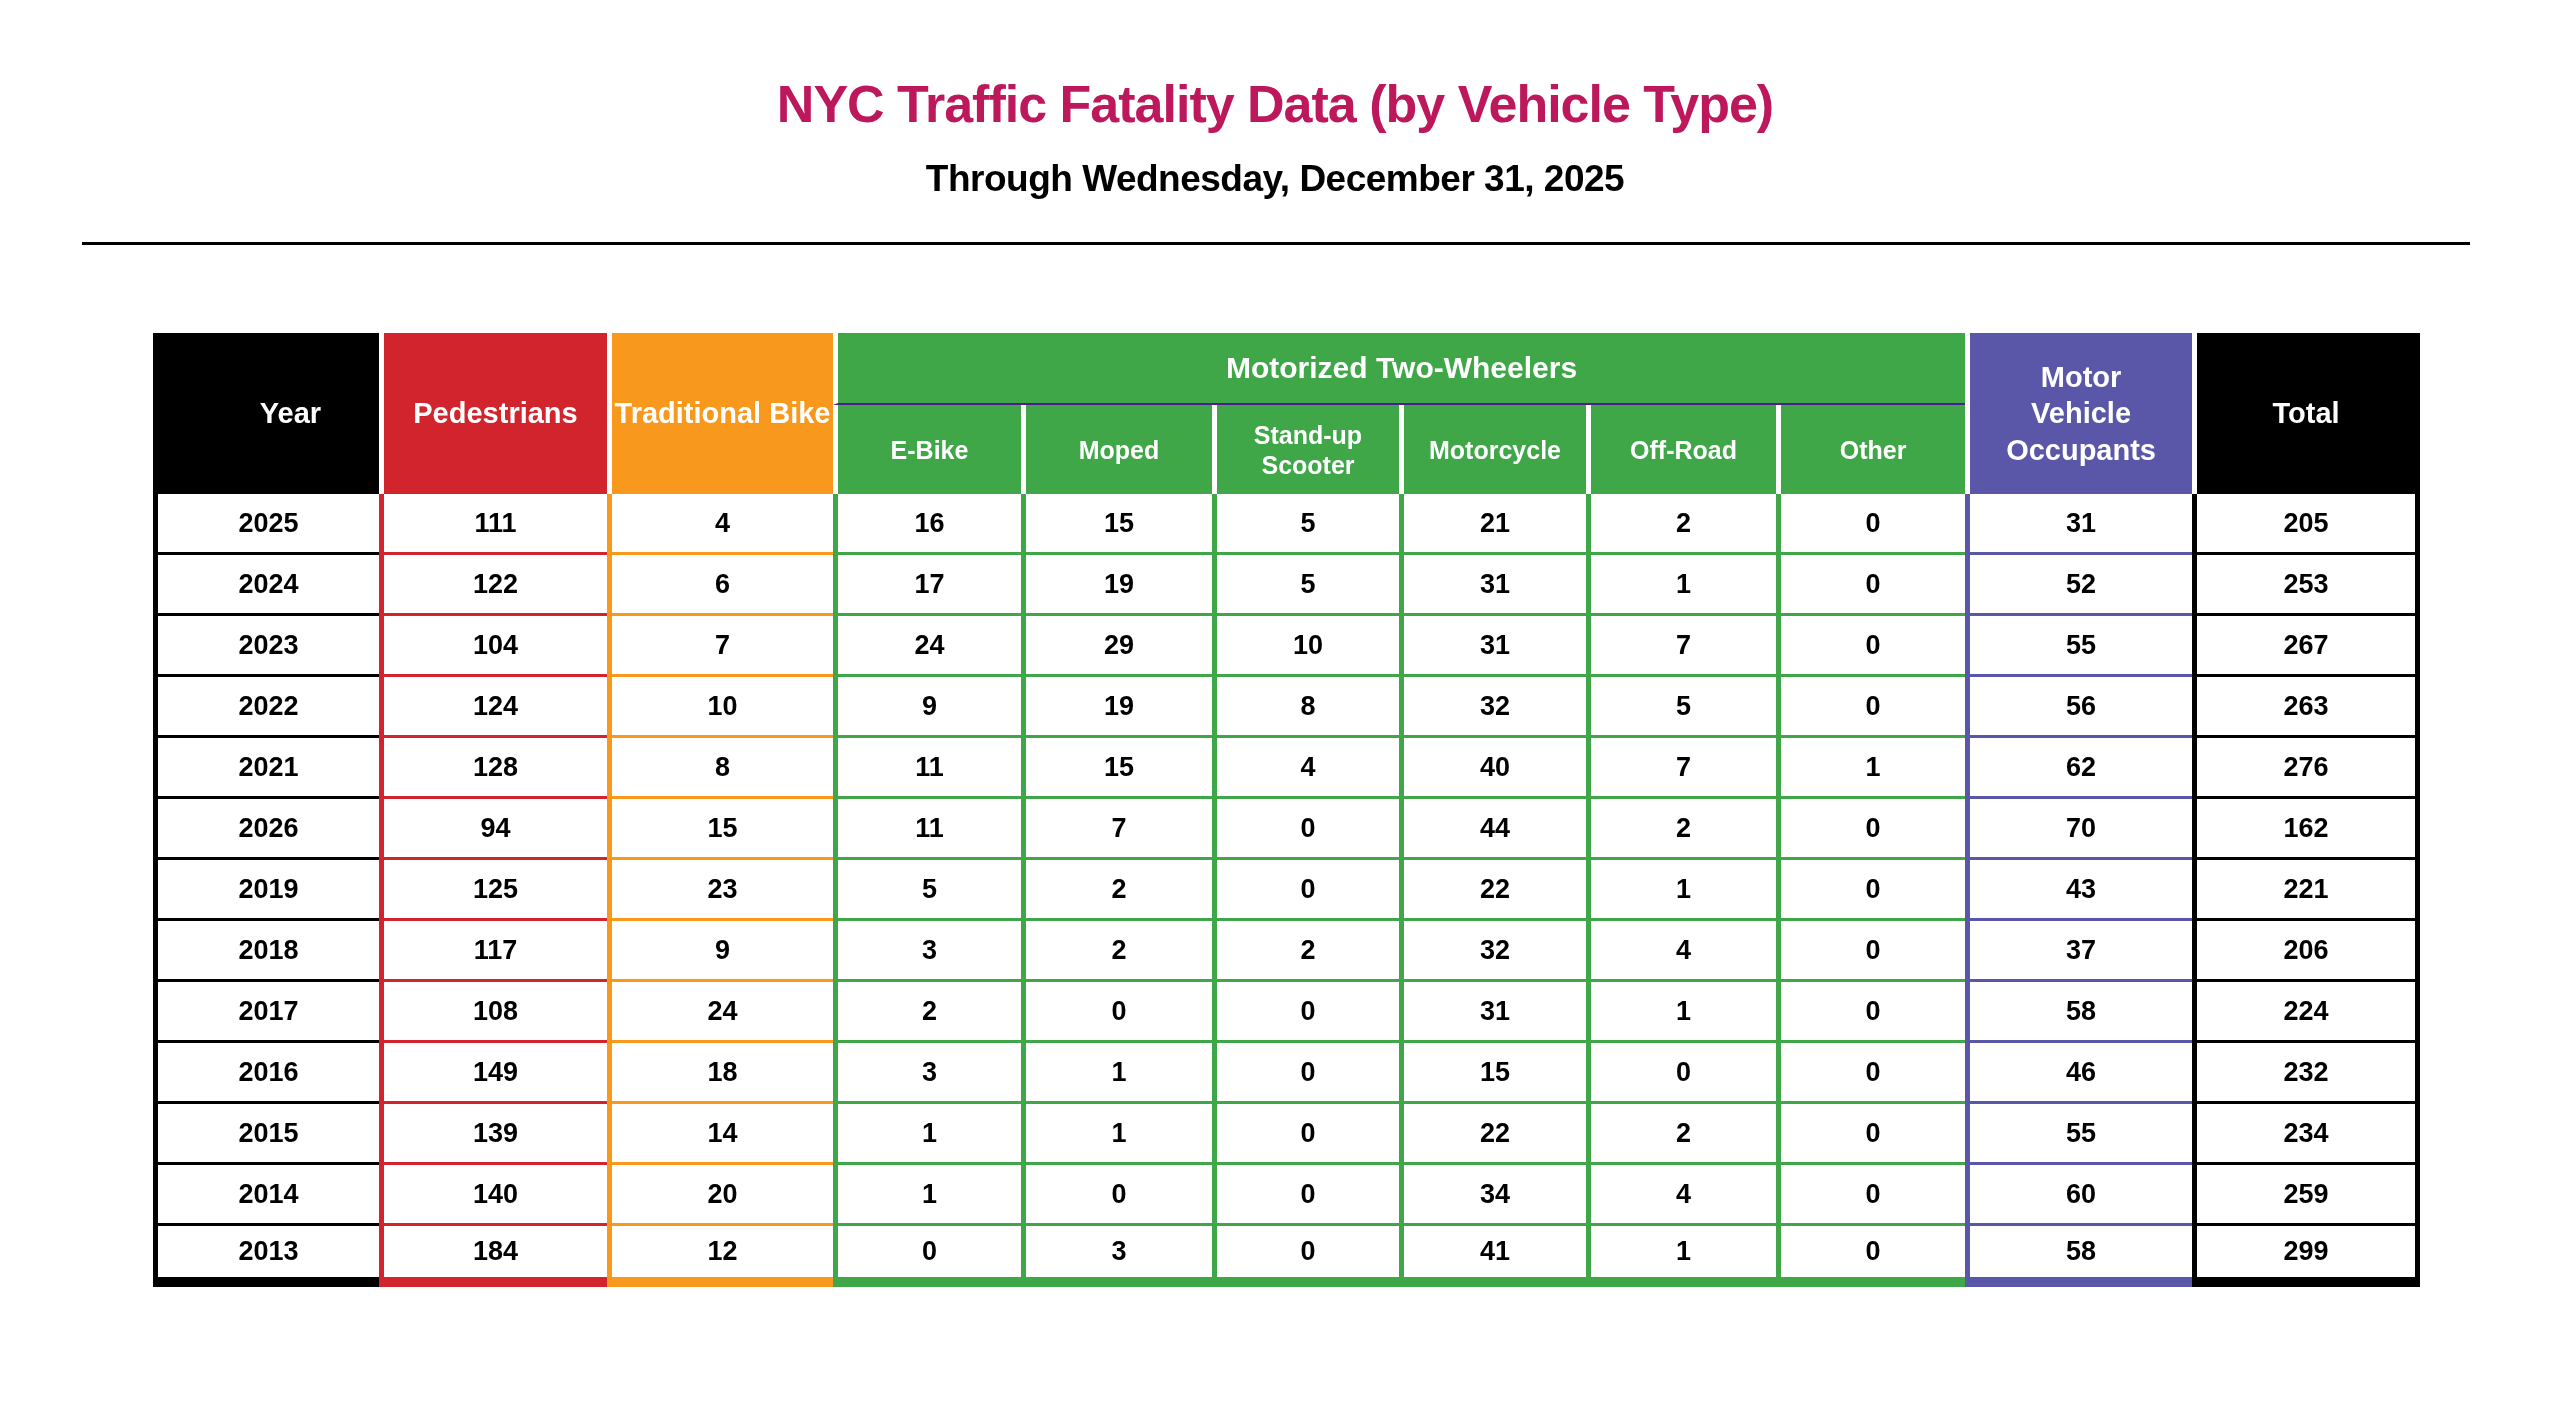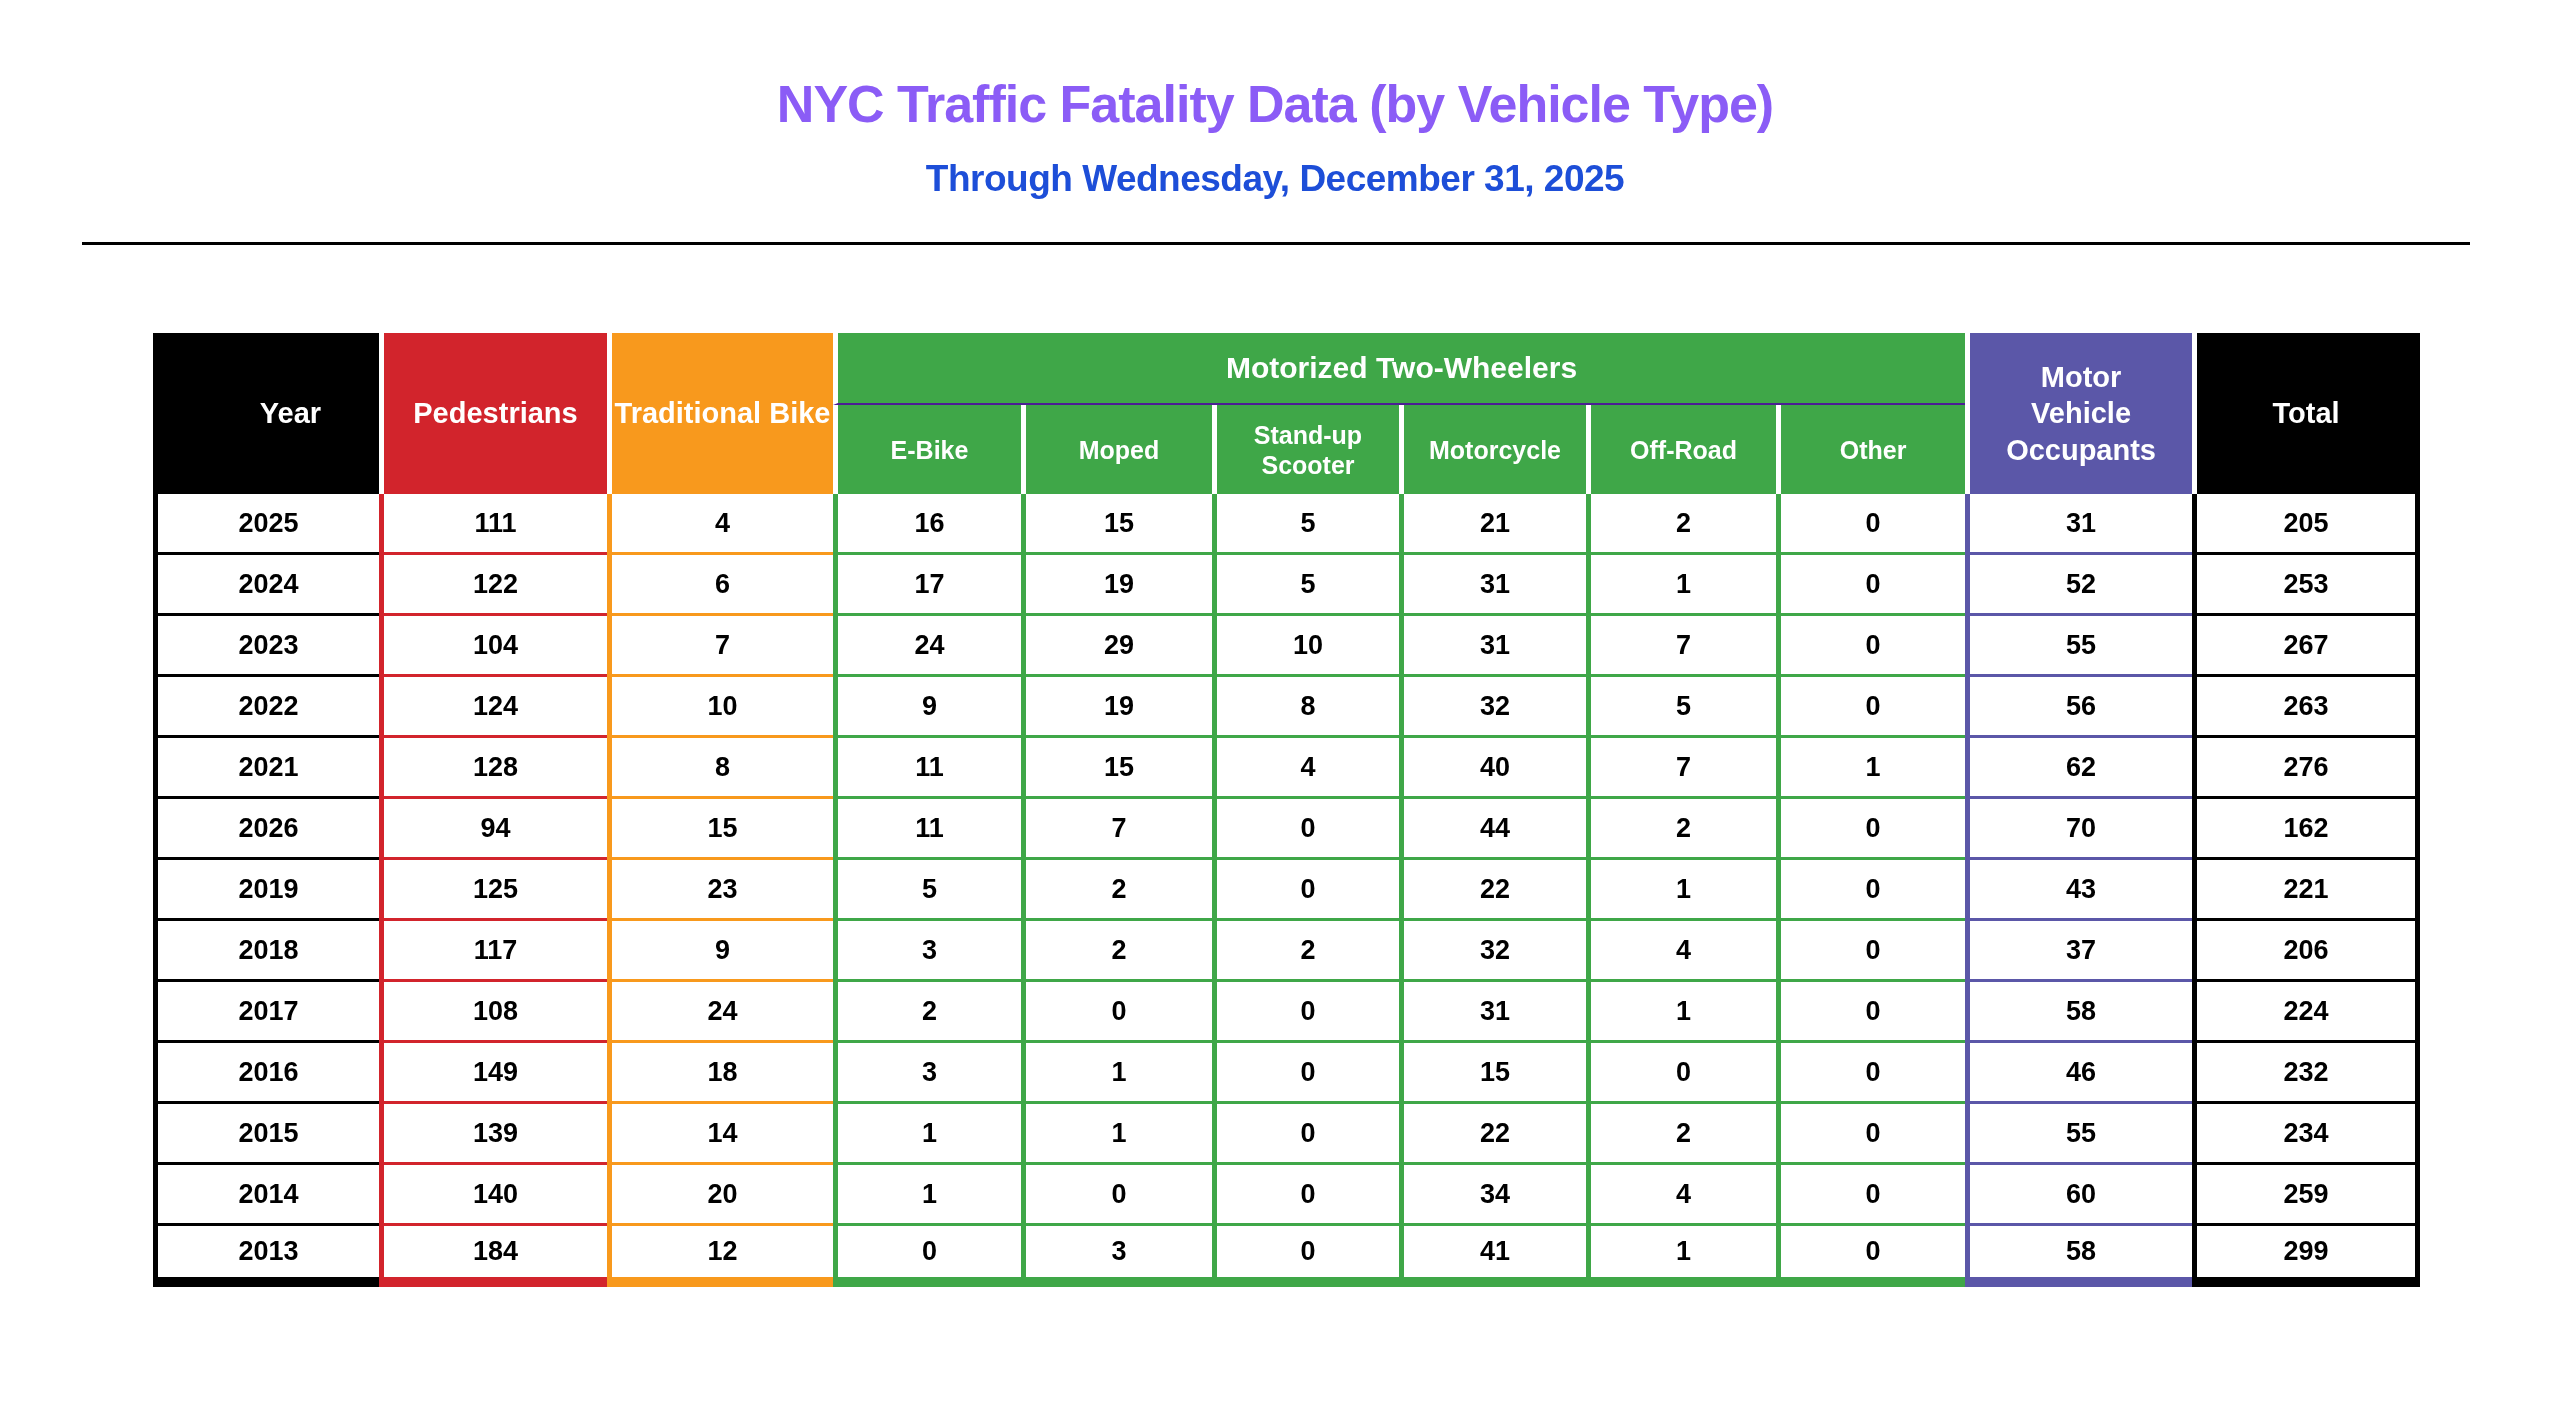--- a/index.html
+++ b/index.html
@@ -21,30 +21,30 @@
     height: 1416px;
     overflow: hidden;
     background: #ffffff;
   }
   .title {
     margin: 78px 0 0 0;
     font-size: 52px;
     line-height: 1;
     font-weight: bold;
     text-align: center;
-    color: #8b5cf6;
+    color: #be185d;
     letter-spacing: -1px;
   }
   .subtitle {
     margin-top: 30px;
     font-size: 37px;
     line-height: 1;
     font-weight: bold;
     text-align: center;
-    color: #1d4ed8;
+    color: #000000;
     letter-spacing: -0.5px;
   }
   .rule {
     height: 0;
     border-top: 3px solid #000;
     margin: 45px 80px 0 82px;
   }
   table.fatality {
     border-collapse: separate;
     border-spacing: 0;

